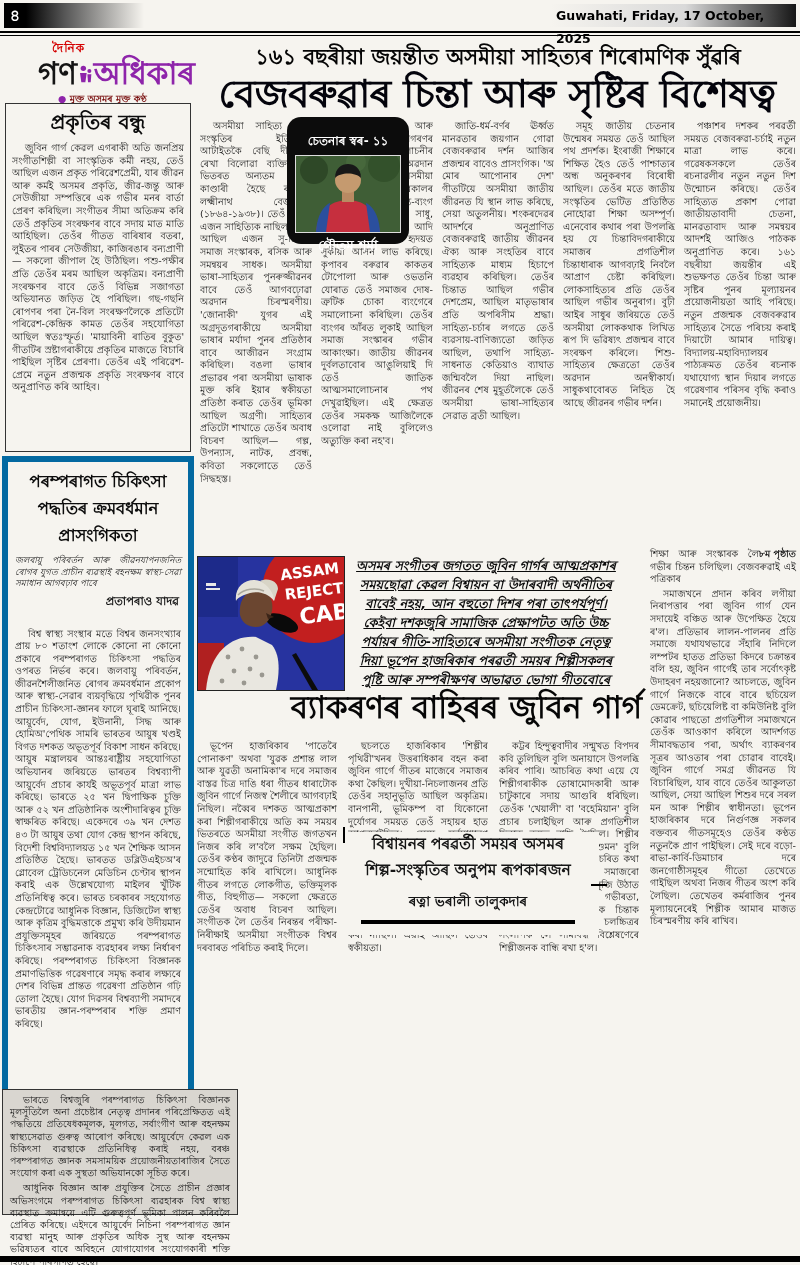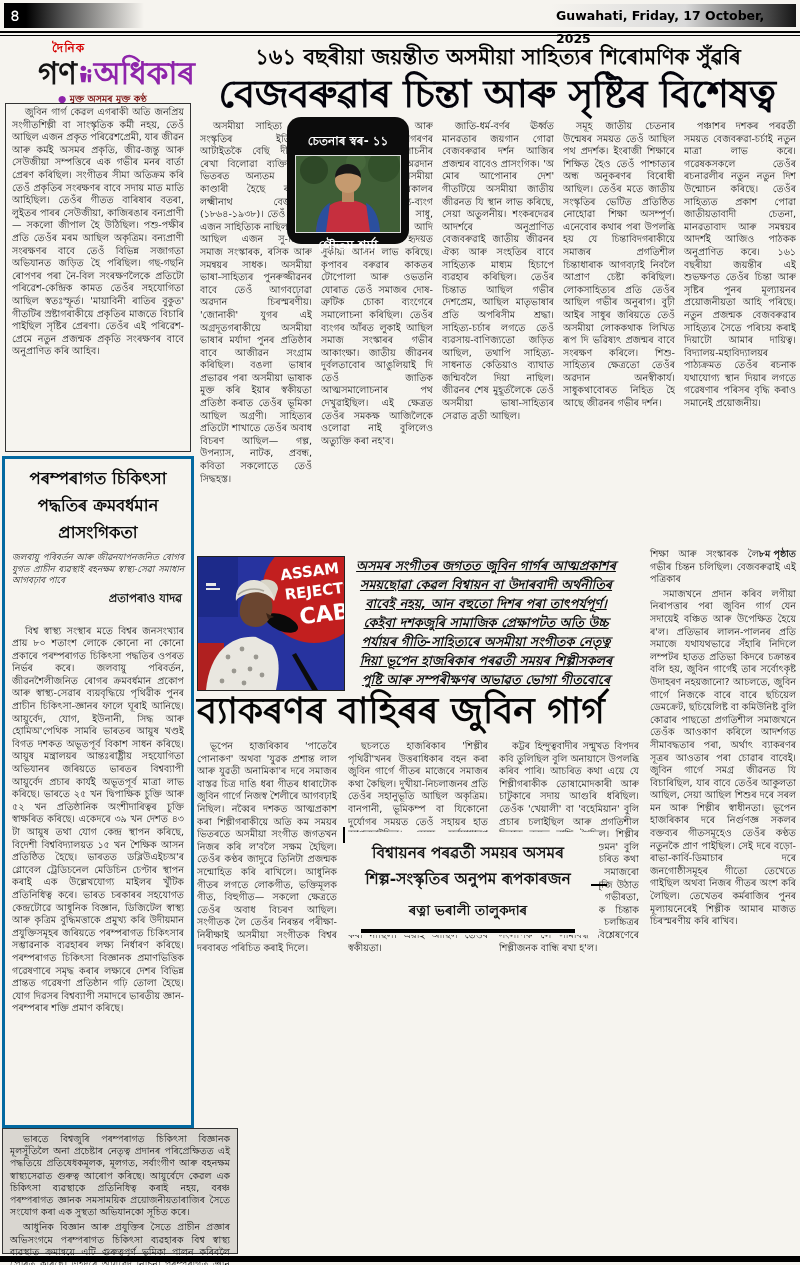--- a/index.html
+++ b/index.html
@@ -30,54 +30,54 @@
   .mh-tagline{font-size:9.5px;font-weight:bold;color:#7a1010;text-align:center;margin-top:2px;}
   .mh-tagline .dot{color:#8e24aa;}
   .mh-date{font-size:10px;color:#a01212;text-align:center;margin-top:4px;}
   
   .btxt{font-size:9.5px;line-height:12.6px;text-align:justify;color:#1a1a1a;overflow:hidden;text-indent:13px;}
   
   .la1{left:5px;top:103px;width:186px;height:349px;border:1px solid #333;box-sizing:border-box;background:#f6f4ef;}
   .la1 h2{margin:3px 0 2px;text-align:center;font-size:20px;font-weight:bold;color:#0c0c0c;}
   .la1 .btxt{margin:2px 6px;height:308px;}
   
-  .la2{left:2px;top:456px;width:192px;height:672px;border:3px solid #0369a1;box-sizing:border-box;background:#f6f4ef;}
+  .la2{left:2px;top:456px;width:192px;height:672px;border:6px solid #0369a1;box-sizing:border-box;background:#f6f4ef;}
   .la2 .t1,.la2 .t2{text-align:center;font-size:16.5px;font-weight:bold;margin:0 2px;color:#0c0c0c;}
   .la2 .t1{margin-top:7px;}
   .la2 .sub{font-size:8.8px;font-style:italic;color:#222;margin:5px 7px 0;line-height:11.5px;text-align:justify;}
   .la2 .byl{font-size:11.5px;font-weight:bold;text-align:right;margin:3px 9px 16px;}
   .la2 .btxt{margin:4px 7px;height:528px;}
-  .la2-gray{left:2px;top:1128px;width:236px;height:126px;background:#d9d6d0;border:1px solid #333;box-sizing:border-box;padding:4px 7px;}
+  .la2-gray{left:2px;top:1089px;width:236px;height:126px;background:#d9d6d0;border:1px solid #333;box-sizing:border-box;padding:4px 7px;}
   .la2-gray p{margin:0 0 3px;font-size:9.3px;line-height:12.2px;text-align:justify;text-indent:13px;}
   
   .kicker{left:200px;top:41px;width:596px;text-align:center;font-size:21px;font-weight:bold;color:#050505;}
   .headline1{left:198px;top:64px;width:598px;text-align:center;font-size:38px;font-weight:bold;color:#04040c;letter-spacing:-0.5px;}
   .col{top:120px;width:112px;height:433px;}
   .c0{left:200px;} .c1{left:321px;} .c2{left:442px;} .c3{left:563px;} .c4{left:684px;}
   
   .authbox{left:287px;top:117px;width:122px;height:127px;background:#0c0c0c;border-radius:14px;box-sizing:border-box;padding:3px 0;}
   .authbox .series{color:#fff;font-size:12px;font-weight:bold;text-align:center;margin-top:12px;}
   .authbox .photo{display:block;width:104px;height:76px;margin:3px auto 0;border:1px solid #ddd;background:#3a5a33;}
   .authbox .aname{color:#fff;font-size:13.5px;font-weight:bold;text-align:center;margin-top:2px;}
   
   .photoblk{left:197px;top:556px;width:146px;height:133px;border:1px solid #222;background:#27339f;overflow:hidden;}
   .standfirst{left:352px;top:556px;width:268px;height:133px;font-size:12.8px;font-weight:bold;font-style:italic;
     text-align:center;line-height:19px;color:#0a0a0a;text-decoration:underline;overflow:hidden;}
   .rcol{left:650px;top:548px;width:146px;height:705px;}
   .rcol .tail{font-size:9.5px;line-height:12.6px;text-align:justify;}
   .rcol .jump{font-size:9.5px;font-weight:bold;float:right;}
   .rcol .btxt{height:648px;margin-top:2px;}
   
-  .headline2{left:197px;top:683px;width:445px;text-align:left;font-size:36px;font-weight:bold;color:#060606;}
+  .headline2{left:197px;top:683px;width:445px;text-align:right;font-size:31px;font-weight:bold;color:#060606;}
   .bcol{top:740px;width:140px;height:513px;}
   .b0{left:197px;} .b1{left:348px;} .b2{left:499px;}
   .pullquote{left:337px;top:832px;width:262px;height:103px;background:#f6f4ef;box-sizing:border-box;}
   .pq-tick-v{position:absolute;left:6px;top:-5px;width:2px;height:16px;background:#000;}
   .pq-tick-h{position:absolute;right:-8px;top:52px;width:16px;height:2px;background:#000;}
-  .pullquote .l1{font-size:15.5px;font-weight:bold;text-align:center;margin-top:9px;}
+  .pullquote .l1{font-size:15.5px;font-weight:bold;text-align:center;}
   .pullquote .l2{font-size:15.5px;font-weight:bold;text-align:center;}
   .pullquote .byl{font-size:13.5px;font-weight:bold;text-align:center;margin-top:7px;}
   .pullquote .bar{width:214px;height:4px;background:#000;margin:6px auto 0;}
 </style>
 </head>
 <body>
 
 <div id="page">
 
   <div class="abs hdr-num">
@@ -97,20 +97,21 @@
         <circle cx="17" cy="9" r="3" fill="#8e24aa"></circle>
         <path d="M14,14 L20,14 L19,26 L15,26 Z" fill="#8e24aa"></path>
       </svg>
       <span class="mh-purple">অধিকাৰ</span>
     </div>
     <div class="mh-tagline"><span class="dot">●</span> <span>মুক্ত অসমৰ মুক্ত কণ্ঠ</span></div>
     <div class="mh-date">গুৱাহাটী, শুকুৰবাৰ, ১৭ অক্টোবৰ, ২০২৫</div>
   </div>
 
   <div class="abs la1">
+    <h2>প্ৰকৃতিৰ বন্ধু</h2>
     <div class="btxt">জুবিন গাৰ্গ কেৱল এগৰাকী অতি জনপ্ৰিয় সংগীতশিল্পী বা সাংস্কৃতিক কৰ্মী নহয়, তেওঁ আছিল এজন প্ৰকৃত পৰিৱেশপ্ৰেমী, যাৰ জীৱন আৰু কৰ্মই অসমৰ প্ৰকৃতি, জীৱ-জন্তু আৰু সেউজীয়া সম্পত্তিৰে এক গভীৰ মনৰ বাৰ্তা প্ৰেৰণ কৰিছিল। সংগীতৰ সীমা অতিক্ৰম কৰি তেওঁ প্ৰকৃতিৰ সংৰক্ষণৰ বাবে সদায় মাত মাতি আহিছিল। তেওঁৰ গীতত বাৰিষাৰ বতৰা, লুইতৰ পাৰৰ সেউজীয়া, কাজিৰঙাৰ বন্যপ্ৰাণী— সকলো জীপাল হৈ উঠিছিল। পশু-পক্ষীৰ প্ৰতি তেওঁৰ মৰম আছিল অকৃত্ৰিম। বন্যপ্ৰাণী সংৰক্ষণৰ বাবে তেওঁ বিভিন্ন সজাগতা অভিযানত জড়িত হৈ পৰিছিল। গছ-গছনি ৰোপণৰ পৰা নৈ-বিল সংৰক্ষণলৈকে প্ৰতিটো পৰিৱেশ-কেন্দ্ৰিক কামত তেওঁৰ সহযোগিতা আছিল স্বতঃস্ফূৰ্ত। 'মায়াবিনী ৰাতিৰ বুকুত' গীতটিৰ স্ৰষ্টাগৰাকীয়ে প্ৰকৃতিৰ মাজতে বিচাৰি পাইছিল সৃষ্টিৰ প্ৰেৰণা। তেওঁৰ এই পৰিৱেশ-প্ৰেমে নতুন প্ৰজন্মক প্ৰকৃতি সংৰক্ষণৰ বাবে অনুপ্ৰাণিত কৰি আহিব।</div>
   </div>
 
   <div class="abs kicker">১৬১ বছৰীয়া জয়ন্তীত অসমীয়া সাহিত্যৰ শিৰোমণিক সুঁৱৰি</div>
   <div class="abs headline1">বেজবৰুৱাৰ চিন্তা আৰু সৃষ্টিৰ বিশেষত্ব</div>
 
   <div class="abs col c0 btxt">অসমীয়া সাহিত্য আৰু সংস্কৃতিৰ ইতিহাসত আটাইতকৈ বেছি দীঘলীয়া ৰেখা বিলোৱা ব্যক্তিসকলৰ ভিতৰত অন্যতম এজন কাণ্ডাৰী হৈছে ৰসৰাজ লক্ষ্মীনাথ বেজবৰুৱা (১৮৬৪-১৯৩৮)। তেওঁ কেৱল এজন সাহিত্যিক নাছিল, তেওঁ আছিল এজন সু-চিন্তক, সমাজ সংস্কাৰক, ৰসিক আৰু সমন্বয়ৰ সাধক। অসমীয়া ভাষা-সাহিত্যৰ পুনৰুজ্জীৱনৰ বাবে তেওঁ আগবঢ়োৱা অৱদান চিৰস্মৰণীয়। 'জোনাকী' যুগৰ এই অগ্ৰদূতগৰাকীয়ে অসমীয়া ভাষাৰ মৰ্যাদা পুনৰ প্ৰতিষ্ঠাৰ বাবে আজীৱন সংগ্ৰাম কৰিছিল। বঙলা ভাষাৰ প্ৰভাৱৰ পৰা অসমীয়া ভাষাক মুক্ত কৰি ইয়াৰ স্বকীয়তা প্ৰতিষ্ঠা কৰাত তেওঁৰ ভূমিকা আছিল অগ্ৰণী। সাহিত্যৰ প্ৰতিটো শাখাতে তেওঁৰ অবাধ বিচৰণ আছিল— গল্প, উপন্যাস, নাটক, প্ৰবন্ধ, কবিতা সকলোতে তেওঁ সিদ্ধহস্ত।</div>
   <div class="abs col c1 btxt">সমৃদ্ধ সংস্কৃতি আৰু সাহিত্যিক চেতনাৰ জাগৰণৰ বাবে তেওঁ 'বাঁহী' আলোচনীৰ জৰিয়তে যি অৱদান আগবঢ়ালে, সেয়া অসমীয়া জাতিৰ বাবে চিৰকালৰ সম্পদ। তেওঁৰ হাস্য-ব্যংগ ৰচনা, বুঢ়ী আইৰ সাধু, জোনবিৰি, কদম কলি আদি গ্ৰন্থই অসমীয়া পাঠকৰ হৃদয়ত সুকীয়া আসন লাভ কৰিছে। কৃপাবৰ বৰুৱাৰ কাকতৰ টোপোলা আৰু ওভতনি যোৰাত তেওঁ সমাজৰ দোষ-ত্ৰুটিক চোকা ব্যংগেৰে সমালোচনা কৰিছিল। তেওঁৰ ব্যংগৰ আঁৰত লুকাই আছিল সমাজ সংস্কাৰৰ গভীৰ আকাংক্ষা। জাতীয় জীৱনৰ দুৰ্বলতাবোৰ আঙুলিয়াই দি তেওঁ জাতিক আত্মসমালোচনাৰ পথ দেখুৱাইছিল। এই ক্ষেত্ৰত তেওঁৰ সমকক্ষ আজিলৈকে ওলোৱা নাই বুলিলেও অত্যুক্তি কৰা নহ'ব।</div>
   <div class="abs col c2 btxt">জাতি-ধৰ্ম-বৰ্ণৰ ঊৰ্ধ্বত মানৱতাৰ জয়গান গোৱা বেজবৰুৱাৰ দৰ্শন আজিৰ প্ৰজন্মৰ বাবেও প্ৰাসংগিক। 'অ মোৰ আপোনাৰ দেশ' গীতটিয়ে অসমীয়া জাতীয় জীৱনত যি স্থান লাভ কৰিছে, সেয়া অতুলনীয়। শংকৰদেৱৰ আদৰ্শৰে অনুপ্ৰাণিত বেজবৰুৱাই জাতীয় জীৱনৰ ঐক্য আৰু সংহতিৰ বাবে সাহিত্যক মাধ্যম হিচাপে ব্যৱহাৰ কৰিছিল। তেওঁৰ চিন্তাত আছিল গভীৰ দেশপ্ৰেম, আছিল মাতৃভাষাৰ প্ৰতি অপৰিসীম শ্ৰদ্ধা। সাহিত্য-চৰ্চাৰ লগতে তেওঁ ব্যৱসায়-বাণিজ্যতো জড়িত আছিল, তথাপি সাহিত্য-সাধনাত কেতিয়াও ব্যাঘাত জন্মিবলৈ দিয়া নাছিল। জীৱনৰ শেষ মুহূৰ্তলৈকে তেওঁ অসমীয়া ভাষা-সাহিত্যৰ সেৱাত ব্ৰতী আছিল।</div>
   <div class="abs col c3 btxt">সমূহ জাতীয় চেতনাৰ উন্মেষৰ সময়ত তেওঁ আছিল পথ প্ৰদৰ্শক। ইংৰাজী শিক্ষাৰে শিক্ষিত হৈও তেওঁ পাশ্চাত্যৰ অন্ধ অনুকৰণৰ বিৰোধী আছিল। তেওঁৰ মতে জাতীয় সংস্কৃতিৰ ভেটিত প্ৰতিষ্ঠিত নোহোৱা শিক্ষা অসম্পূৰ্ণ। এনেবোৰ কথাৰ পৰা উপলব্ধি হয় যে চিন্তাবিদগৰাকীয়ে সমাজৰ প্ৰগতিশীল চিন্তাধাৰাক আগবঢ়াই নিবলৈ আপ্ৰাণ চেষ্টা কৰিছিল। লোকসাহিত্যৰ প্ৰতি তেওঁৰ আছিল গভীৰ অনুৰাগ। বুঢ়ী আইৰ সাধুৰ জৰিয়তে তেওঁ অসমীয়া লোককথাক লিখিত ৰূপ দি ভৱিষ্যৎ প্ৰজন্মৰ বাবে সংৰক্ষণ কৰিলে। শিশু-সাহিত্যৰ ক্ষেত্ৰতো তেওঁৰ অৱদান অনস্বীকাৰ্য। সাধুকথাবোৰত নিহিত হৈ আছে জীৱনৰ গভীৰ দৰ্শন।</div>

